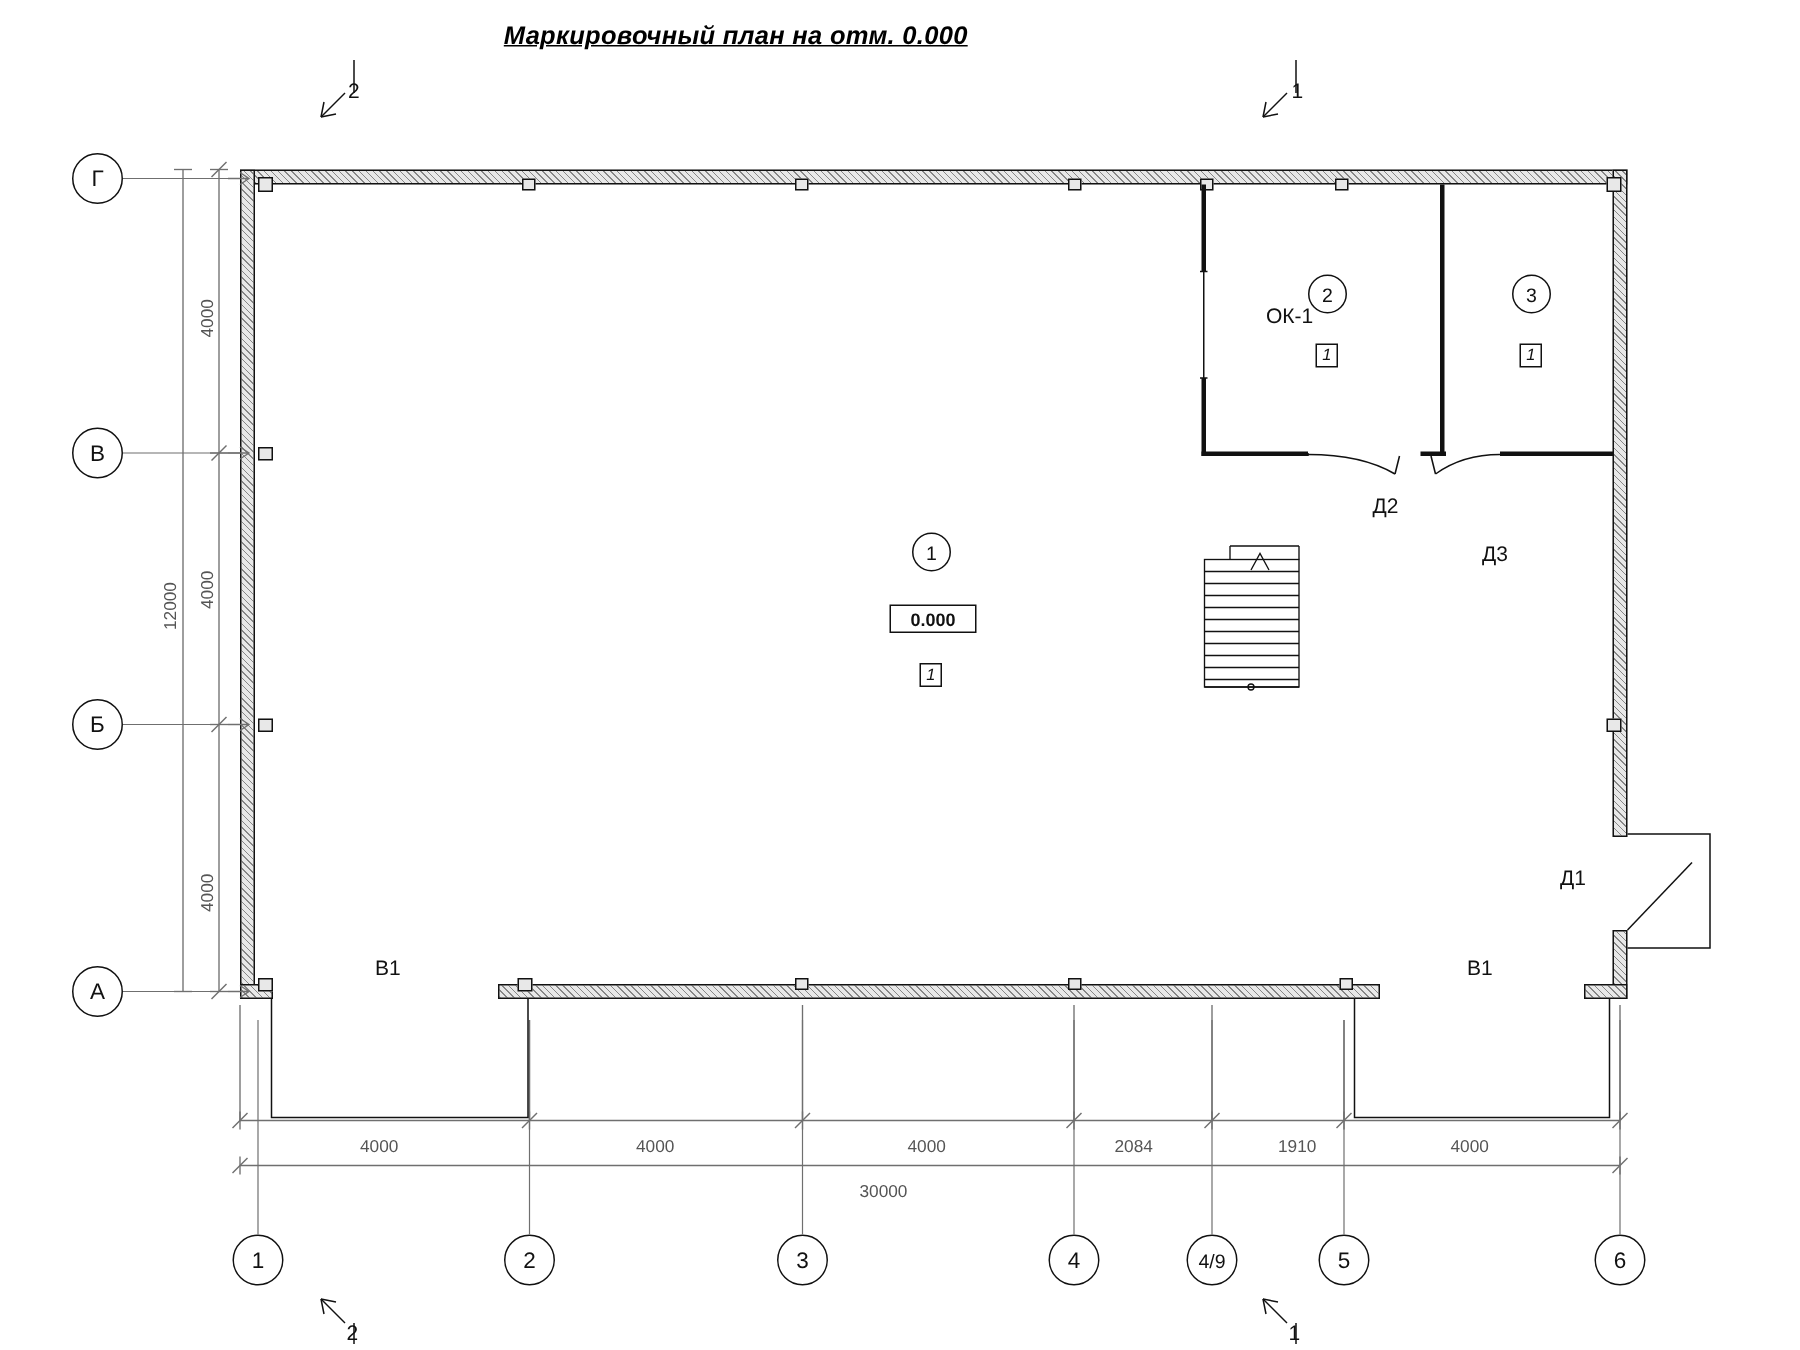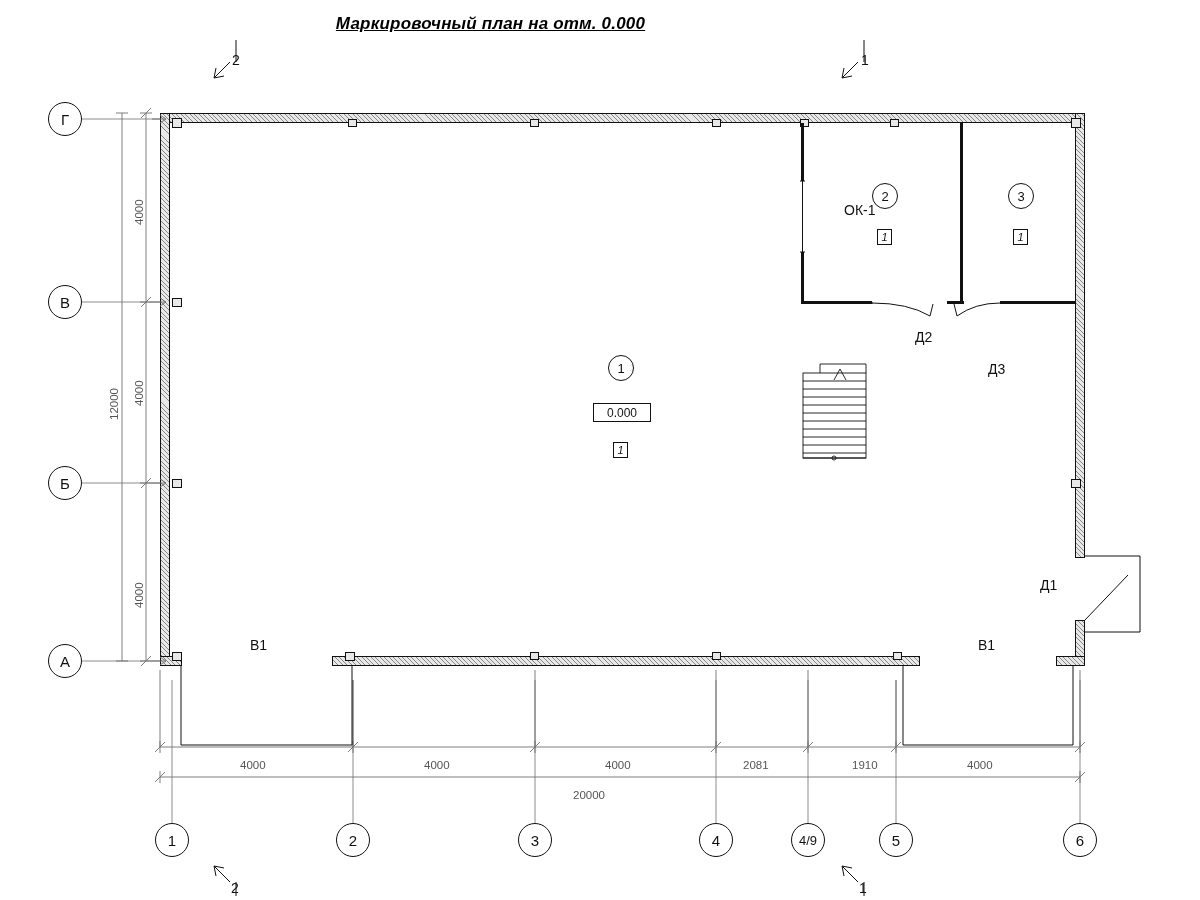--- a/index.html
+++ b/index.html
@@ -186,21 +186,21 @@
   <div class="wall" style="left:893px; top:652px; width:9px; height:8px;"></div>
 
   <div class="thinline" style="left:801px; top:123px; width:3px; height:58px;"></div>
   <div class="thinline" style="left:801px; top:252px; width:3px; height:52px;"></div>
   <div class="thinline" style="left:801px; top:301px; width:71px; height:3px;"></div>
   <div class="thinline" style="left:947px; top:301px; width:17px; height:3px;"></div>
   <div class="thinline" style="left:1000px; top:301px; width:76px; height:3px;"></div>
   <div class="thinline" style="left:960px; top:123px; width:3px; height:181px;"></div>
 
   <div class="room-circle" style="left:608px; top:355px;">1</div>
-  <div class="level-box" style="left:593px; top:403px;">0.000</div>
+  <div class="level-box" style="left:593px; top:403px;font-weight:bold;">0.000</div>
   <div class="room-box" style="left:613px; top:442px; width:15px;">1</div>
 
   <div class="room-circle" style="left:872px; top:183px;">2</div>
   <div class="room-box" style="left:877px; top:229px; width:15px;">1</div>
 
   <div class="room-circle" style="left:1008px; top:183px;">3</div>
   <div class="room-box" style="left:1013px; top:229px; width:15px;">1</div>
 
   <div class="lbl" style="left:796px; top:202px;margin-left:48px;">ОК-1</div>
   <div class="lbl" style="left:915px; top:329px;">Д2</div>
@@ -228,24 +228,24 @@
   <div class="bubble" style="left:1063px; top:823px;">6</div>
 
   <div class="dim-v" style="left:133px; top:225px;">4000</div>
   <div class="dim-v" style="left:133px; top:406px;">4000</div>
   <div class="dim-v" style="left:133px; top:608px;">4000</div>
   <div class="dim-v" style="left:108px; top:420px;">12000</div>
 
   <div class="dim" style="left:240px; top:759px;">4000</div>
   <div class="dim" style="left:424px; top:759px;">4000</div>
   <div class="dim" style="left:605px; top:759px;">4000</div>
-  <div class="dim" style="left:743px; top:759px;">2081</div>
+  <div class="dim" style="left:743px; top:759px;">2084</div>
   <div class="dim" style="left:852px; top:759px;">1910</div>
   <div class="dim" style="left:967px; top:759px;">4000</div>
-  <div class="dim" style="left:573px; top:789px;">20000</div>
+  <div class="dim" style="left:573px; top:789px;">30000</div>
 
   <svg class="overlay" viewBox="0 0 1200 900">
     <g stroke="#111" stroke-width="1" fill="none">
 
       <path d="M214 78 L230 62"></path>
       <path d="M214 78 L224 76 M214 78 L216 68"></path>
       <path d="M236 62 L236 40"></path>
 
       <path d="M842 78 L858 62"></path>
       <path d="M842 78 L852 76 M842 78 L844 68"></path>

